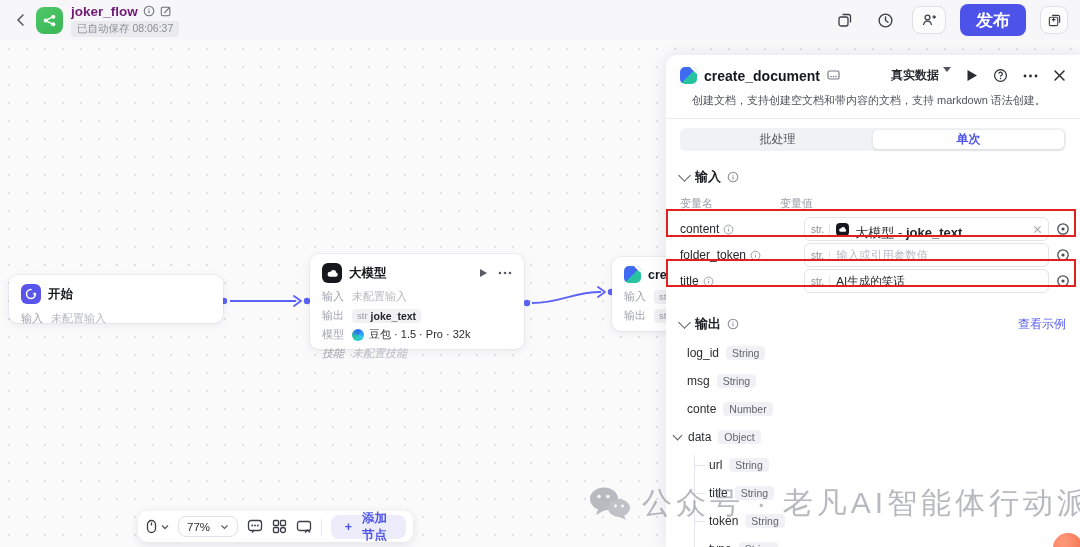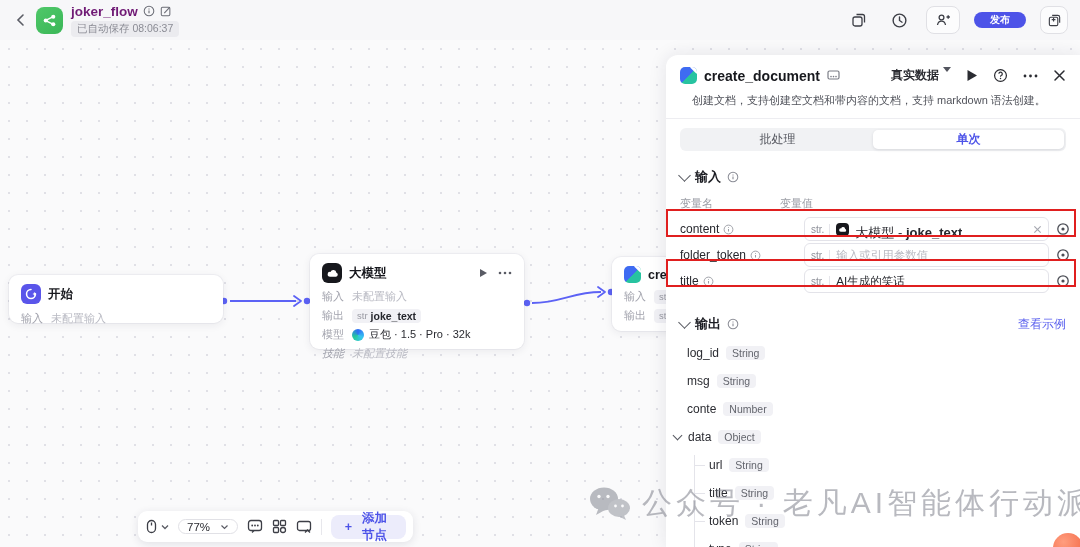--- a/index.html
+++ b/index.html
@@ -17,22 +17,22 @@
   .appicon { width:27px; height:27px; border-radius:8px; background:linear-gradient(145deg,#4fc869,#3ab657);
     display:flex; align-items:center; justify-content:center; margin:0 8px 0 4px; }
   .titlecol { display:flex; flex-direction:column; justify-content:center; gap:2px; }
   .titlerow { display:flex; align-items:center; gap:5px; }
   .flowtitle { font-size:13.5px; font-weight:bold; color:#701a75; }
   .autosave { font-size:10.5px; color:#8b8c95; background:#ebebef; border-radius:4px; padding:1px 6px; align-self:flex-start; }
   .tb-right { margin-left:auto; display:flex; align-items:center; gap:14px; padding-right:2px; }
   .tb-iconbtn { width:26px; height:26px; display:flex; align-items:center; justify-content:center; color:#3c3e46; cursor:pointer; }
   .tb-borderbtn { width:34px; height:28px; border:1px solid #e0e0e5; border-radius:8px; background:#fcfcfd;
     display:flex; align-items:center; justify-content:center; color:#3c3e46; cursor:pointer; }
-  .publish { height:16px; padding:0 16px; border-radius:8px; background:#4d53e8; color:#fff;
-    font-size:10px; font-weight:bold; display:flex; align-items:center; border:none; cursor:pointer; }
+  .publish { height:32px; padding:0 16px; border-radius:8px; background:#4d53e8; color:#fff;
+    font-size:17px; font-weight:bold; display:flex; align-items:center; border:none; cursor:pointer; }
 
   
   .canvas { position:absolute; left:0; top:40px; width:1080px; height:507px;
     background-image:radial-gradient(#e0e0e6 1px, transparent 1px); background-size:18px 18px; }
   .edges { position:absolute; left:0; top:0; z-index:1; }
 
   .node { position:absolute; background:#fff; border-radius:9px;
     box-shadow:0 2px 8px rgba(40,40,70,.08), 0 0 0 1px rgba(70,70,110,.05); padding:9px 12px; z-index:2; }
   .node-head { display:flex; align-items:center; gap:7px; }
   .node-title { font-size:12.5px; font-weight:bold; color:#17181d; }
@@ -47,21 +47,21 @@
   .llmico { width:20px; height:20px; border-radius:6px; background:#17181d; display:flex; align-items:center; justify-content:center; }
   .docico { width:17px; height:17px; border-radius:5px; position:relative; overflow:hidden;
     background:linear-gradient(135deg,#3e6bf2 0 52%,#27c3a0 52% 100%); }
   .docico::after { content:""; position:absolute; right:-4px; top:-4px; width:9px; height:9px; background:#fff; transform:rotate(45deg); }
   .mrow { color:#2a2b31; display:flex; align-items:center; gap:5px; font-weight:500;}
   .doubao { width:12px; height:12px; border-radius:50%; background:conic-gradient(#2f6bf6,#36c6f0,#27c99a,#2f6bf6); }
 
   
   .pill { position:absolute; background:#fff; border-radius:9px; box-shadow:0 2px 8px rgba(40,40,70,.12);
     display:flex; align-items:center; height:31px; padding:0 7px; gap:9px; z-index:5; }
-  .zoombox { border:1px solid #e1e1e6; border-radius:8px; height:15px; padding:0 8px; display:flex; align-items:center; gap:10px;
+  .zoombox { border:1px solid #e1e1e6; border-radius:8px; height:21px; padding:0 8px; display:flex; align-items:center; gap:10px;
     font-size:11.5px; color:#2b2c32; cursor:pointer; }
   .vdiv { width:1px; height:16px; background:#e7e7ec; }
   .addnode { background:#ececfb; color:#4d53e8; font-size:12.5px; font-weight:bold; border:none;
     border-radius:8px; height:24px; padding:0 14px; display:flex; align-items:center; gap:5px; cursor:pointer; }
   .runbtn { background:#3cbf52; color:#fff; font-size:12.5px; font-weight:bold; border:none;
     border-radius:8px; height:25px; padding:0 13px; display:flex; align-items:center; gap:6px; cursor:pointer; }
 
   
   .panel { position:absolute; left:666px; top:55px; width:414px; height:492px; background:#fff;
     border-radius:12px 0 0 0; box-shadow:0 0 18px rgba(30,30,60,.10); z-index:10; overflow:hidden; }

